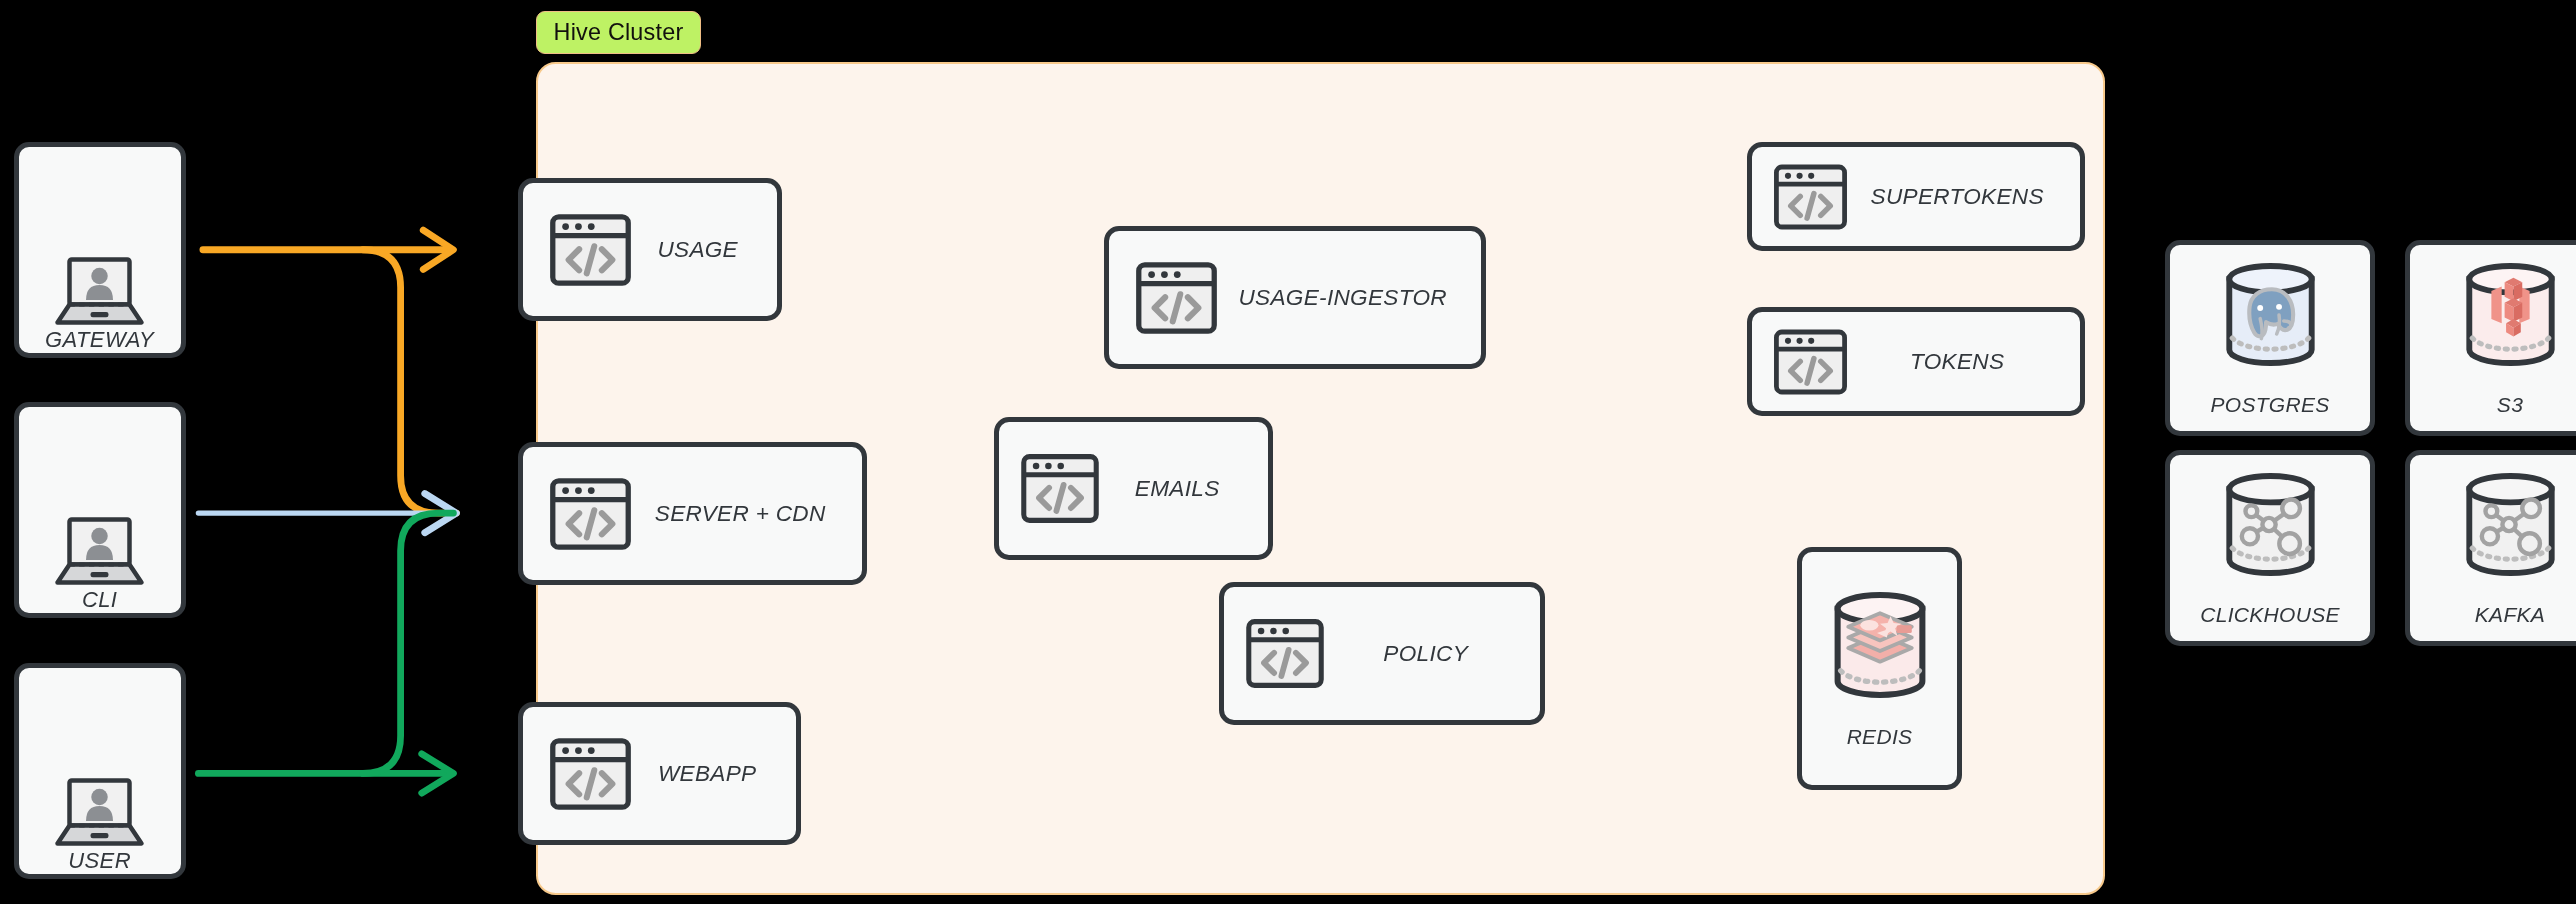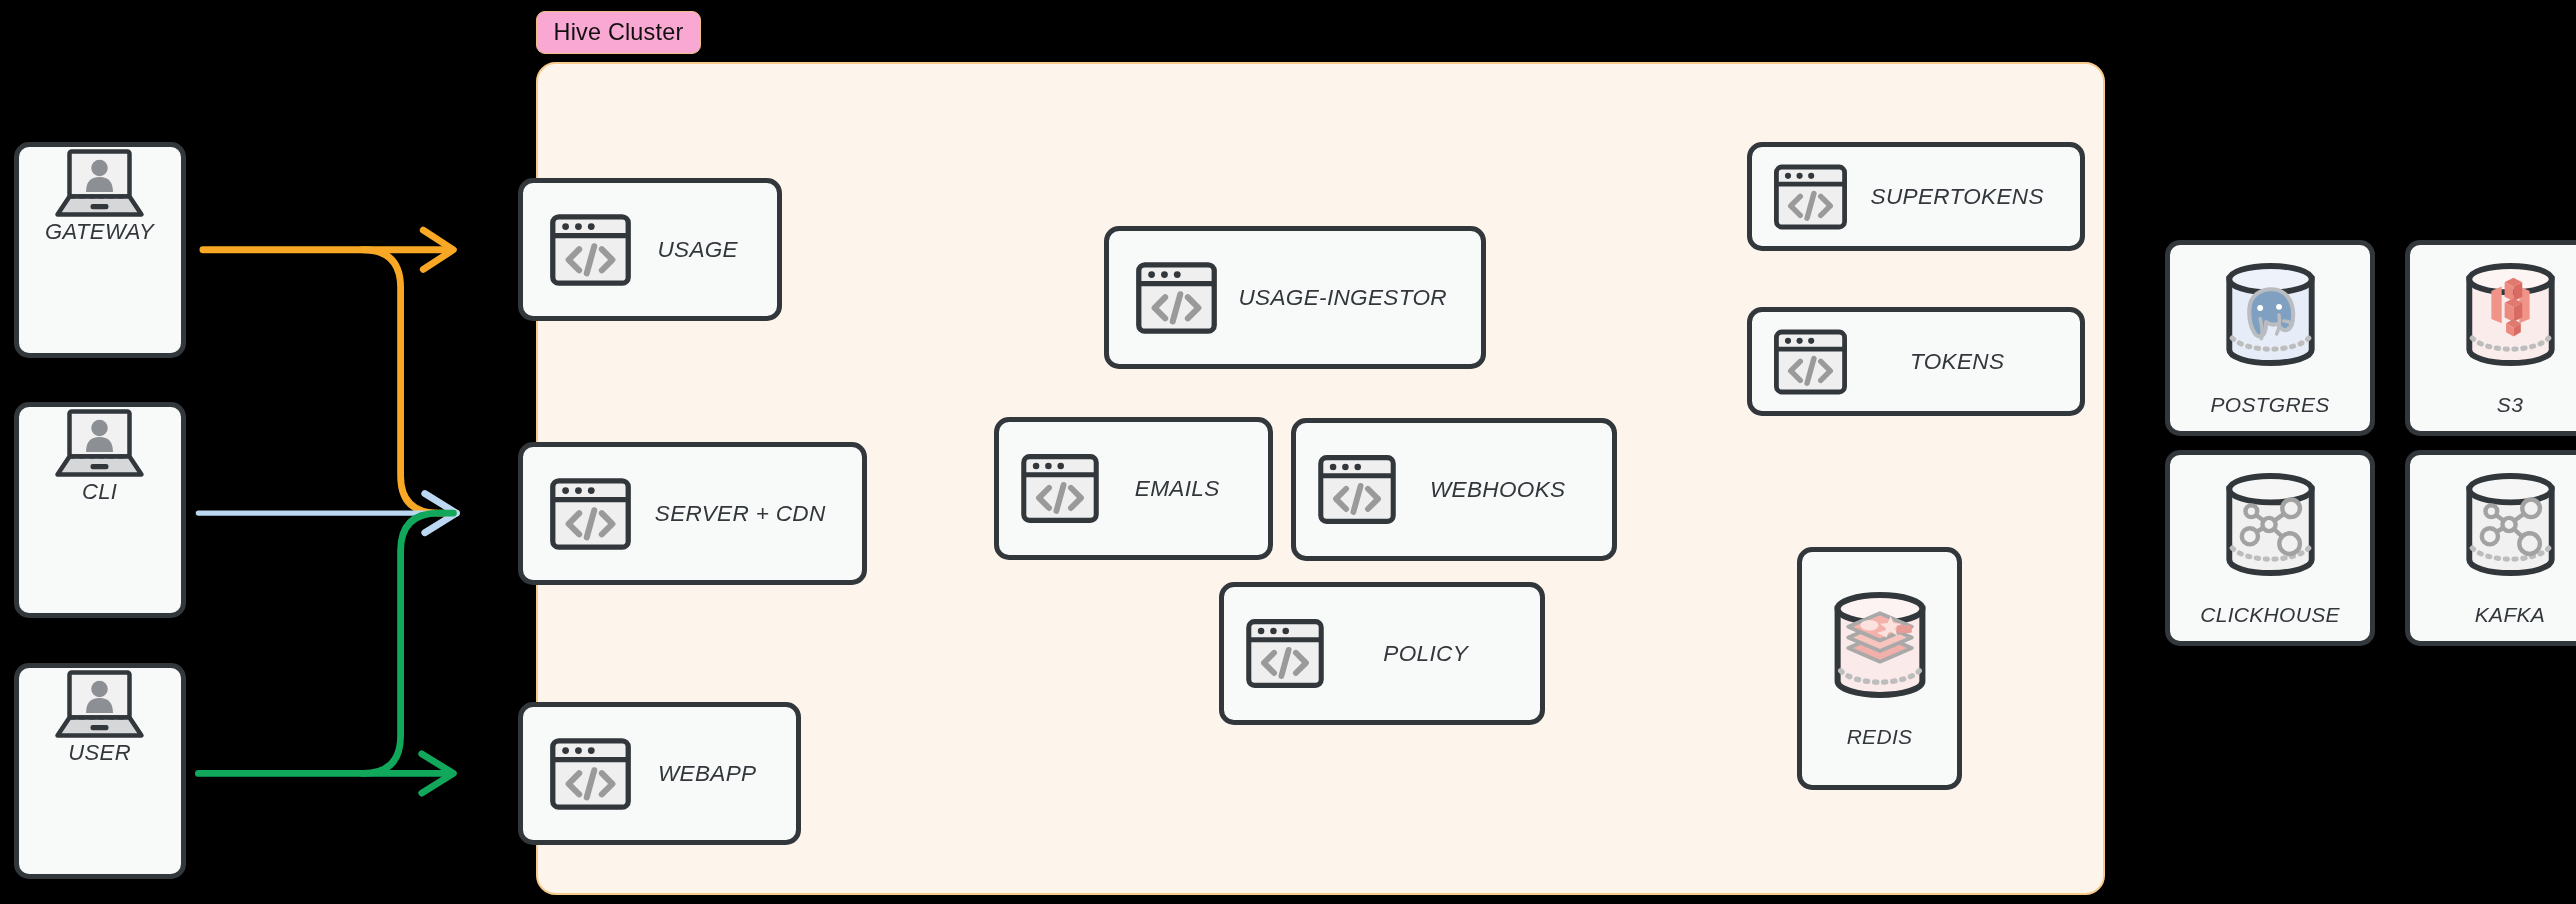--- a/index.html
+++ b/index.html
@@ -12,36 +12,36 @@
 
   
   #cluster-panel{
     position:absolute;left:536px;top:62px;width:1569px;height:833px;
     background:#FDF4EC;border:2.3px solid #F7C98B;
     border-radius:19.6px;box-sizing:border-box;
   }
   #cluster-badge{
     position:absolute;left:536px;top:10.6px;height:41px;
     display:flex;align-items:center;padding:0 16.6px;
-    background:#f9a8d4;border:1.5px solid #F0BE85;border-radius:9px;
+    background:#bef264;border:1.5px solid #F0BE85;border-radius:9px;
     font-size:23.4px;color:#12100e;letter-spacing:0.2px;white-space:nowrap;
     z-index:6;
   }
 
   
   .card{
     position:absolute;background:#F8F9F9;
     border:5.3px solid #32373C;border-radius:15px;
     box-sizing:border-box;z-index:4;
   }
 
   
   .client{
     display:flex;flex-direction:column;
-    align-items:center;justify-content:flex-start;gap:0;
+    align-items:center;justify-content:flex-end;gap:0;
   }
   .client .lbl{
     font-size:22px;font-style:italic;color:#32373C;letter-spacing:0.4px;
   }
 
   
   .svc{display:flex;flex-direction:row;align-items:center;margin-left:38px;}
   .svc .lbl{
     font-size:22.6px;font-style:italic;color:#32373C;
     letter-spacing:0.3px;white-space:nowrap;flex:1;text-align:center;
@@ -204,37 +204,20 @@
         <g stroke="#9A9A9A" stroke-width="8" stroke-linecap="round" stroke-linejoin="round" fill="none">
           <path d="M40 48 L26 62 L40 76"></path>
             <path d="M70 48 L84 62 L70 76"></path>
             <path d="M60 44 L50 80"></path>
         </g>
       </svg>
     </span>
     <span class="lbl">EMAILS</span>
   </div>
 
-  <div class="card svc" style="left:1253px;top:418px;width:326px;height:143px;padding:0 13.6px 0 21px;">
-    <span class="ico">
-      <svg width="80" height="71" viewBox="0 0 110 98">
-        <rect x="5" y="5" width="100" height="88" rx="8" fill="#EFEFEF" stroke="#32373C" stroke-width="7"></rect>
-        <path d="M5 30 H105" stroke="#32373C" stroke-width="7"></path>
-        <circle cx="22" cy="18" r="4.5" fill="#32373C"></circle>
-          <circle cx="39" cy="18" r="4.5" fill="#32373C"></circle>
-          <circle cx="56" cy="18" r="4.5" fill="#32373C"></circle>
-        <g stroke="#9A9A9A" stroke-width="8" stroke-linecap="round" stroke-linejoin="round" fill="none">
-          <path d="M40 48 L26 62 L40 76"></path>
-            <path d="M70 48 L84 62 L70 76"></path>
-            <path d="M60 44 L50 80"></path>
-        </g>
-      </svg>
-    </span>
-    <span class="lbl">WEBHOOKS</span>
-  </div>
 
 
   <div class="card svc" style="left:1181px;top:582px;width:326px;height:143px;padding:0 13.6px 0 21px;">
     <span class="ico">
       <svg width="80" height="71" viewBox="0 0 110 98">
         <rect x="5" y="5" width="100" height="88" rx="8" fill="#EFEFEF" stroke="#32373C" stroke-width="7"></rect>
         <path d="M5 30 H105" stroke="#32373C" stroke-width="7"></path>
         <circle cx="22" cy="18" r="4.5" fill="#32373C"></circle>
           <circle cx="39" cy="18" r="4.5" fill="#32373C"></circle>
           <circle cx="56" cy="18" r="4.5" fill="#32373C"></circle>

